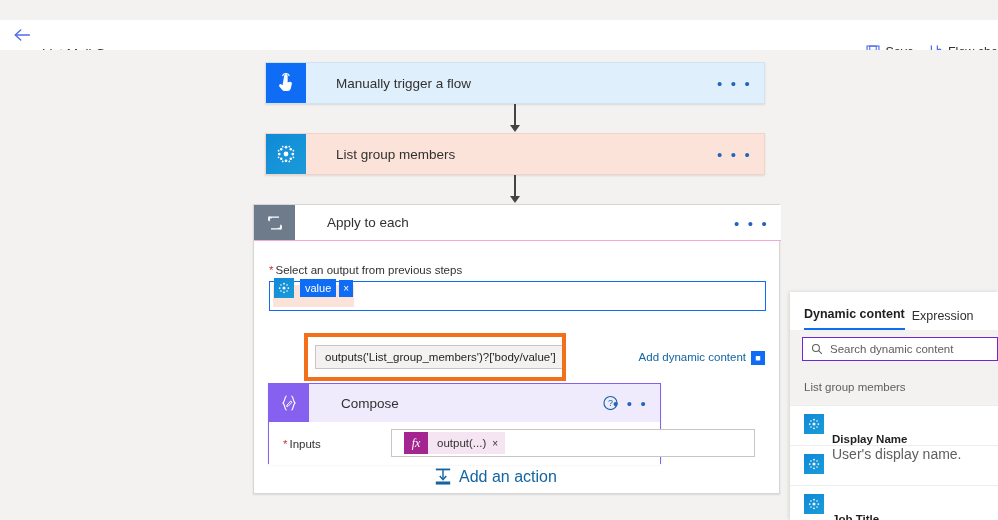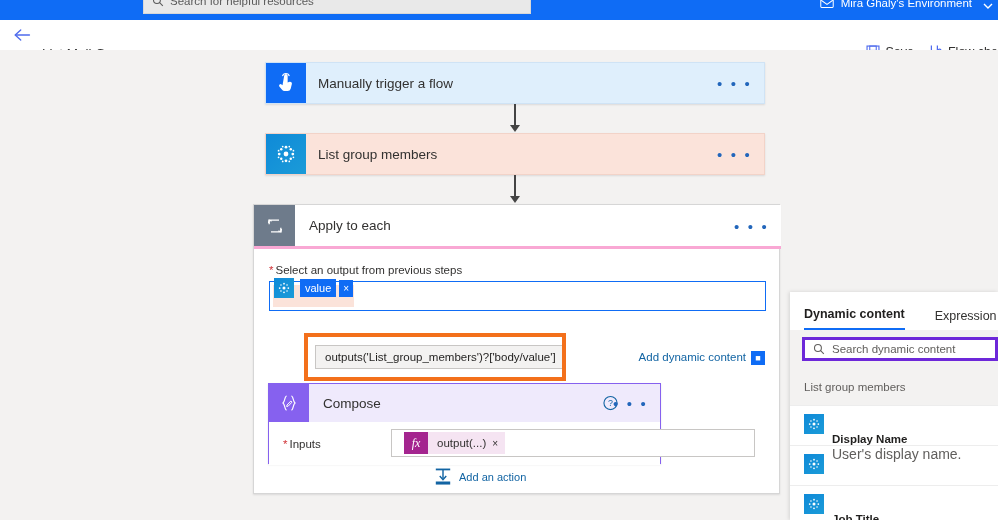--- a/index.html
+++ b/index.html
@@ -72,21 +72,21 @@
     position: absolute; display: flex; align-items: stretch;
     border: 1px solid #d6d6d6;
     box-shadow: 0 0.6px 1.8px rgba(0,0,0,.10);
   }
   .card-ico {
     width: 40px; flex: 0 0 40px;
     display: flex; align-items: center; justify-content: center;
   }
   .card-body {
     flex: 1 1 auto; display: flex; align-items: center;
-    padding: 0 12px; position: relative;
+    padding: 0 12px; position: relative; margin-left: 18px;
   }
   .card-title { font-size: 13.5px; color: #323130; white-space: nowrap; }
   .ellipsis {
     position: absolute; right: 12px; top: 50%; transform: translateY(-50%);
     color: #2266bb; font-size: 15px; letter-spacing: 2.2px;
     cursor: pointer; line-height: 1; user-select: none;
   }
 
   
   #card-trigger { left: 265px; top: 12px; width: 500px; height: 42px;
@@ -107,23 +107,23 @@
     border-left: 5px solid transparent; border-right: 5px solid transparent;
     border-top: 7px solid #444;
   }
 
   
   #loop-box {
     position: absolute; left: 253px; top: 154px; width: 527px; height: 290px;
     background: #ffffff; border: 1px solid #d6d6d6;
     box-shadow: 0 0.6px 1.8px rgba(0,0,0,.10);
   }
-  #loop-header { position: absolute; left: 0; top: 0; width: 527px; height: 44px;
+  #loop-header { position: absolute; left: 0; top: 0; width: 527px; height: 36px;
                  display: flex; align-items: stretch; background: #ffffff;
-                 border-bottom: 3px solid #f9a8d4; }
+                 border-bottom: 1px solid #f9a8d4; }
   #loop-header .card-ico { width: 41px; flex: 0 0 41px; background: #6e7b8b; }
   #loop-header .card-body { padding-left: 14px; }
 
   .field-label {
     position: absolute; font-size: 11.5px; color: #323130; white-space: nowrap;
   }
   .req-star { color: #d13438; margin-right: 2px; }
 
   
   #select-field {
@@ -211,38 +211,38 @@
   .fx-chip .fx-text { font-size: 11.5px; color: #323130; padding: 0 6px 0 9px;
                       white-space: nowrap; }
   .fx-chip .fx-x { font-size: 10px; color: #323130; padding-right: 7px;
                    cursor: pointer; }
 
   
   #add-action {
     position: absolute; left: 180px; top: 262px;
     display: flex; align-items: center; gap: 7px; cursor: pointer;
   }
-  #add-action .lbl { font-size: 11px; color: #1264a3; white-space: nowrap; }
+  #add-action .lbl { font-size: 16px; color: #1264a3; white-space: nowrap; }
 
   
   #dyn-panel {
     position: absolute; left: 790px; top: 292px; width: 208px; height: 228px;
     background: #ffffff; box-shadow: -1px 0 4px rgba(0,0,0,.13);
   }
   #dyn-tabs { position: absolute; left: 0; top: 0; width: 100%; height: 38px;
-              display: flex; align-items: flex-end; padding-left: 14px; gap: 30px; }
+              display: flex; align-items: flex-end; padding-left: 14px; gap: 7px; }
   .dyn-tab { font-size: 12.5px; padding-bottom: 7px; white-space: nowrap;
              cursor: pointer; color: #323130; }
   .dyn-tab.active { font-weight: bold; color: #201f1e;
                     border-bottom: 2px solid #0f6cf5; }
   #dyn-search-wrap { position: absolute; left: 0; top: 38px; width: 100%;
                      height: 38px; background: #f3f2f1;
                      display: flex; align-items: center; padding: 0 0 0 12px; }
   #dyn-search {
-    flex: 1 1 auto; height: 24px; background: #ffffff; border: 3px solid #6d28d9;
+    flex: 1 1 auto; height: 24px; background: #ffffff; border: 1px solid #6d28d9;
     display: flex; align-items: center; gap: 7px; padding: 0 8px;
   }
   #dyn-search .ph { font-size: 11.5px; color: #605e5c; white-space: nowrap; }
   #dyn-group-hdr {
     position: absolute; left: 0; top: 76px; width: 100%; height: 37px;
     background: #f3f2f1; display: flex; align-items: center; padding-left: 14px;
     font-size: 11.5px; color: #605e5c;
   }
   #dyn-list { position: absolute; left: 0; top: 113px; width: 100%;
               height: 115px; overflow: hidden; background: #ffffff; }
@@ -257,41 +257,20 @@
   .dyn-item .d-txt { display: flex; flex-direction: column; gap: 1px; }
   .dyn-item .d-name { font-size: 11.5px; font-weight: bold; color: #201f1e;
                       white-space: nowrap; margin-top: 21px; }
   .dyn-item .d-desc { font-size: 14px; color: #605e5c; white-space: nowrap; }
 </style>
 </head>
 <body>
 
 <div id="root">
 
-  <div class="suitebar">
-    <div class="suite-search">
-      <svg class="mag" viewBox="0 0 16 16">
-        <circle cx="6.6" cy="6.6" r="4.6" fill="none" stroke="#5a5a5a" stroke-width="1.4"></circle>
-        <line x1="10.2" y1="10.2" x2="14.4" y2="14.4" stroke="#5a5a5a" stroke-width="1.4"></line>
-      </svg>
-      <span class="ph">Search for helpful resources</span>
-    </div>
-
-    <div class="suite-env">
-      <svg class="env-ico" viewBox="0 0 18 14">
-        <rect x="1" y="2" width="16" height="10" rx="1" fill="none" stroke="#ffffff" stroke-width="1.3"></rect>
-        <path d="M1.6 2.8 L9 8.2 L16.4 2.8" fill="none" stroke="#ffffff" stroke-width="1.3"></path>
-      </svg>
-      <span>Mira Ghaly's Environment</span>
-    </div>
-
-    <svg class="suite-chev" viewBox="0 0 12 12">
-      <path d="M2 4 L6 8 L10 4" fill="none" stroke="#ffffff" stroke-width="1.4"></path>
-    </svg>
-  </div>
 
   <div class="cmdbar">
     <svg class="back-btn" viewBox="0 0 24 18">
       <path d="M9.5 3.5 L3.5 9 L9.5 14.5" fill="none" stroke="#4f6bed" stroke-width="1.5" stroke-linecap="round" stroke-linejoin="round"></path>
       <line x1="3.8" y1="9" x2="19" y2="9" stroke="#4f6bed" stroke-width="1.5" stroke-linecap="round"></line>
     </svg>
     <div class="page-title">List Mail Groups</div>
 
     <div class="cmd-right">
       <div class="cmd-item">

